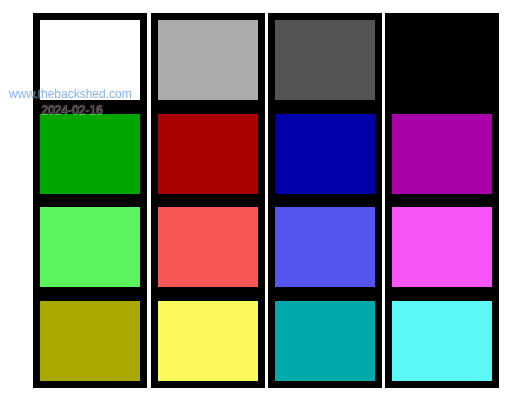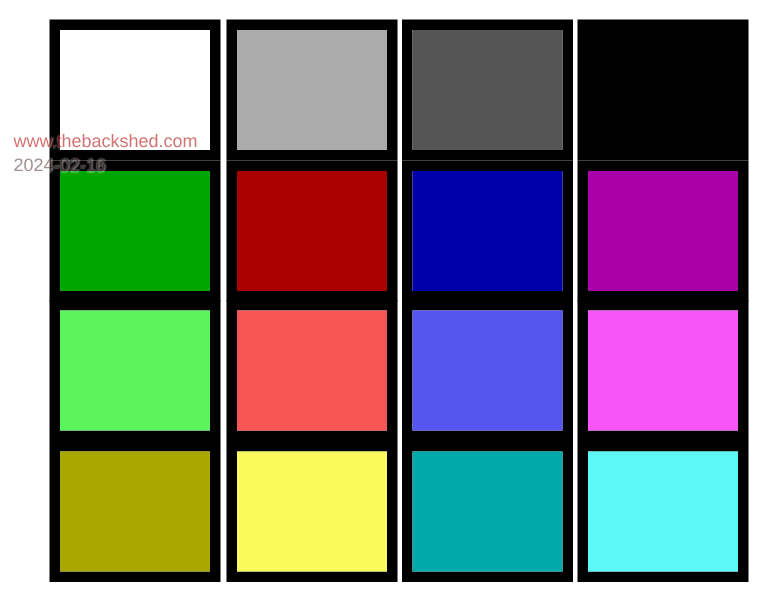--- a/index.html
+++ b/index.html
@@ -74,20 +74,21 @@
     font-size: 14px;
     line-height: 19px;
   }
   .watermark-line.site {
     font-size: 12px;
     line-height: 16px;
   }
   .watermark-line.date {
     font-size: 12px;
     line-height: 16px;
+    margin-left: 32px;
   }
 </style>
 </head>
 <body style="background-color: rgb(255, 255, 255);">
 
 <div id="palette-grid">
 
   <div class="swatch-row row-0">
     <div class="swatch col-0" style="border-color: rgb(0, 0, 0);">
       <div class="swatch-fill" style="background-color: rgb(255, 255, 255);"></div>
@@ -144,15 +145,15 @@
       <div class="swatch-fill" style="background-color: rgb(0, 170, 170);"></div>
     </div>
     <div class="swatch col-3" style="border-color: rgb(0, 0, 0);">
       <div class="swatch-fill" style="background-color: rgb(92, 248, 248);"></div>
     </div>
   </div>
 
 </div>
 
 <div id="watermark">
-  <div class="watermark-line site" style="color: #b91c1c;">www.thebackshed.com</div>
+  <div class="watermark-line site" style="color: #3b82f6;">www.thebackshed.com</div>
   <div class="watermark-line date" style="color: rgb(107, 77, 77);">2024-02-16</div>
 </div>
 
 </body></html>

